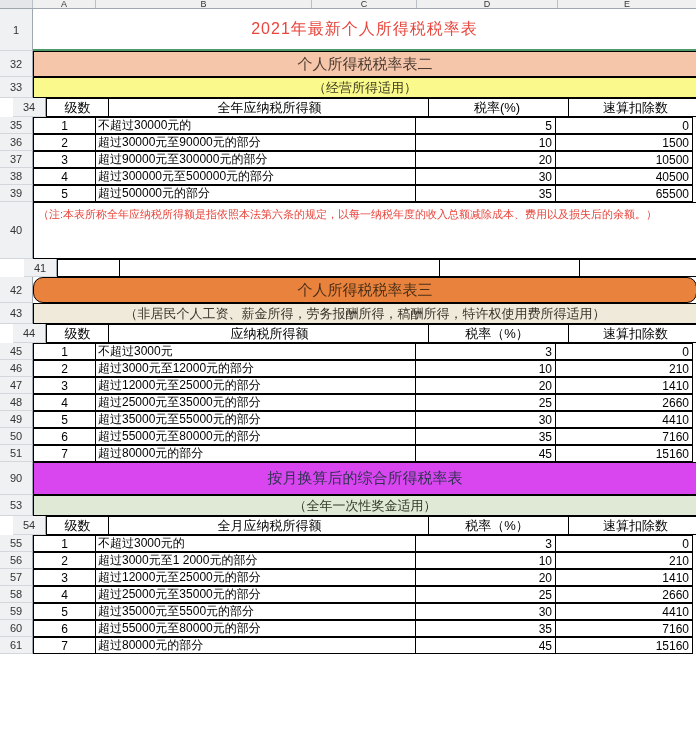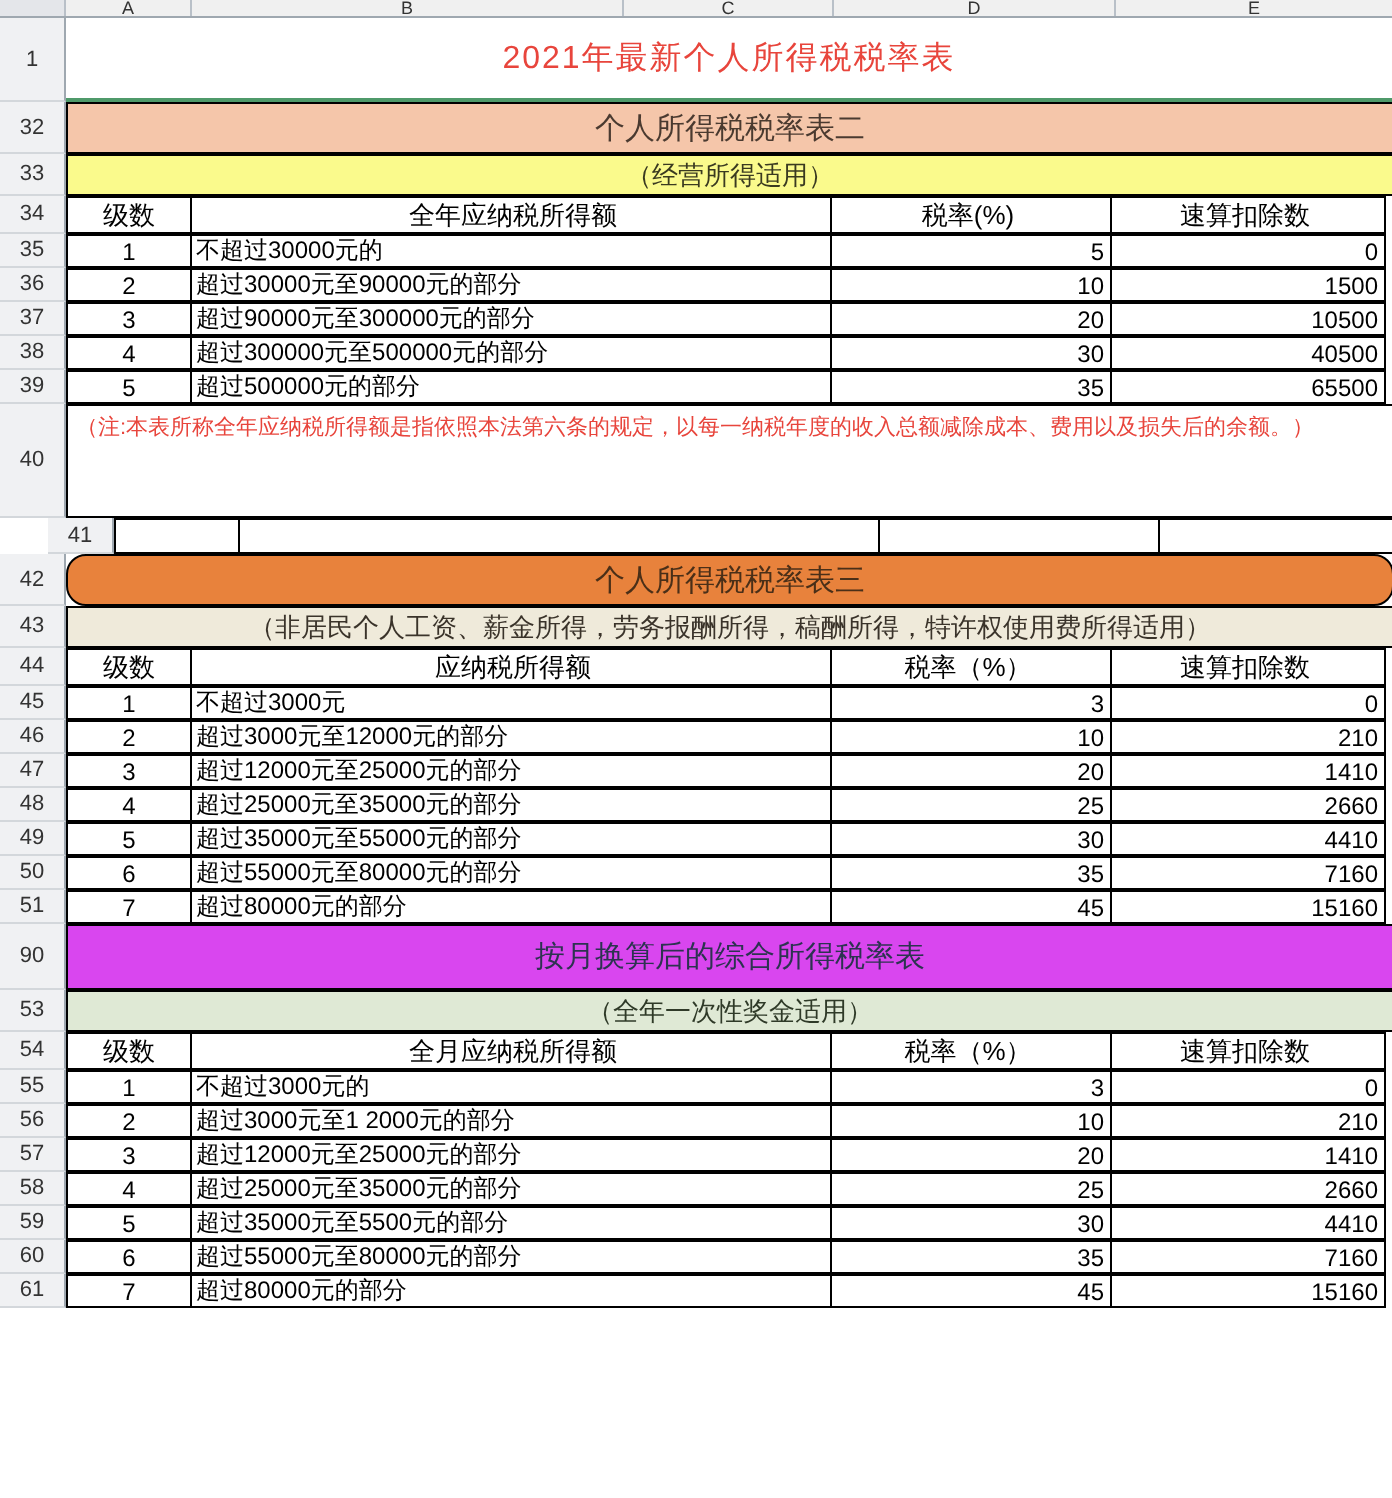--- a/index.html
+++ b/index.html
@@ -76,21 +76,21 @@
 
   
   .th{justify-content:center;font-size:13px;}
 
   
   .dr{height:17px;}
   .dr .rh{height:17px;}
   .dr .cell{height:17px;font-size:12px;}
 
   .hr-row{height:19px;}
-  .hr-row .rh{height:19px;}
+  .hr-row .rh{height:19px;margin-left:13px;}
   .hr-row .cell{height:19px;}
 
   .br-row{height:26px;}
   .br-row .rh{height:26px;}
   .br-row .banner{height:26px;text-align:right;}
 
   .br-sub{height:21px;}
   .br-sub .rh{height:21px;}
   .br-sub .banner{height:21px;}
 

